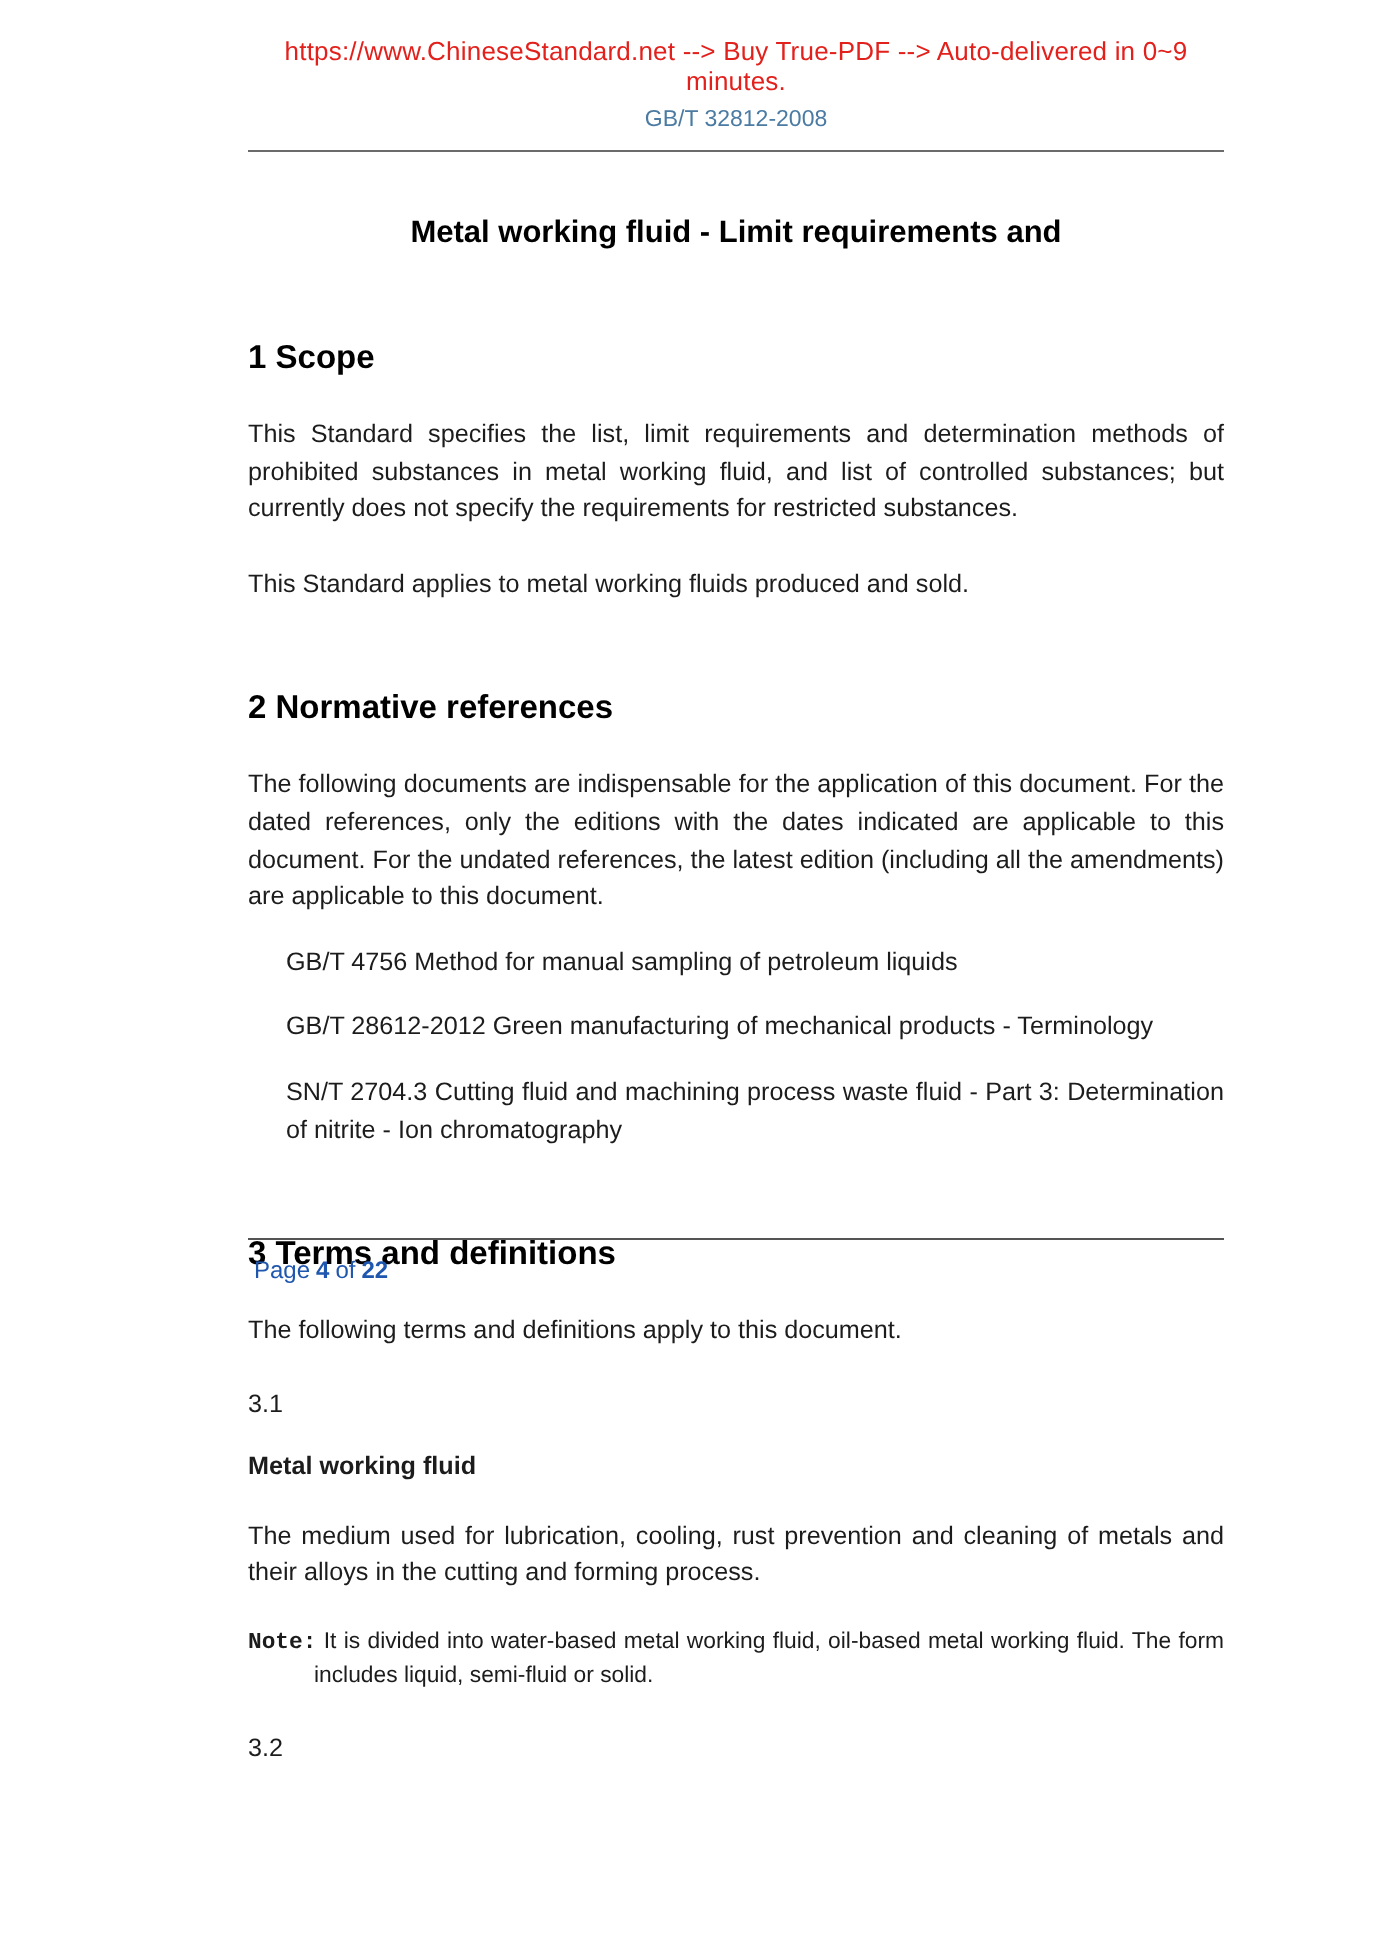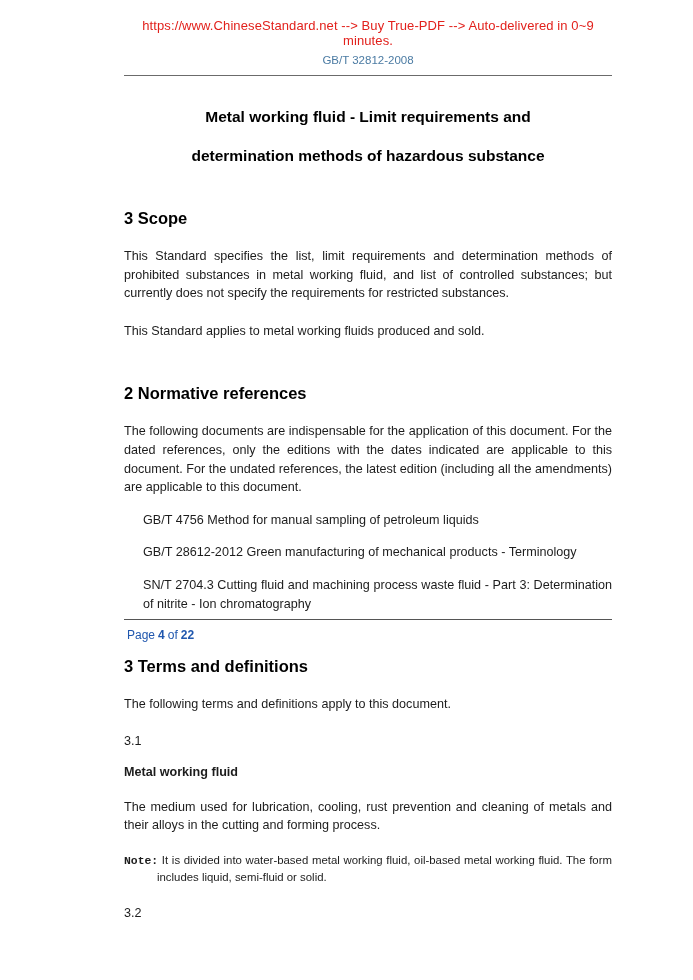--- a/index.html
+++ b/index.html
@@ -118,23 +118,22 @@
 <div class="page">
   <div class="content">
 
     <div class="promo">https://www.ChineseStandard.net --&gt; Buy True-PDF --&gt; Auto-delivered in 0~9 minutes.</div>
 
     <div class="doc-code">GB/T 32812-2008</div>
 
     <div class="header-rule"></div>
 
     <div class="doc-title">Metal working fluid - Limit requirements and</div>
-    <div class="doc-title second">determination methods of hazardous substance</div>
 
-    <div class="section-heading">3 Scope</div>
+    <div class="section-heading">1 Scope</div>
 
     <div class="para">This Standard specifies the list, limit requirements and determination methods of prohibited substances in metal working fluid, and list of controlled substances; but currently does not specify the requirements for restricted substances.</div>
 
     <div class="para">This Standard applies to metal working fluids produced and sold.</div>
 
     <div class="section-heading">2 Normative references</div>
 
     <div class="para">The following documents are indispensable for the application of this document. For the dated references, only the editions with the dates indicated are applicable to this document. For the undated references, the latest edition (including all the amendments) are applicable to this document.</div>
 
     <div class="ref">GB/T 4756 Method for manual sampling of petroleum liquids</div>

